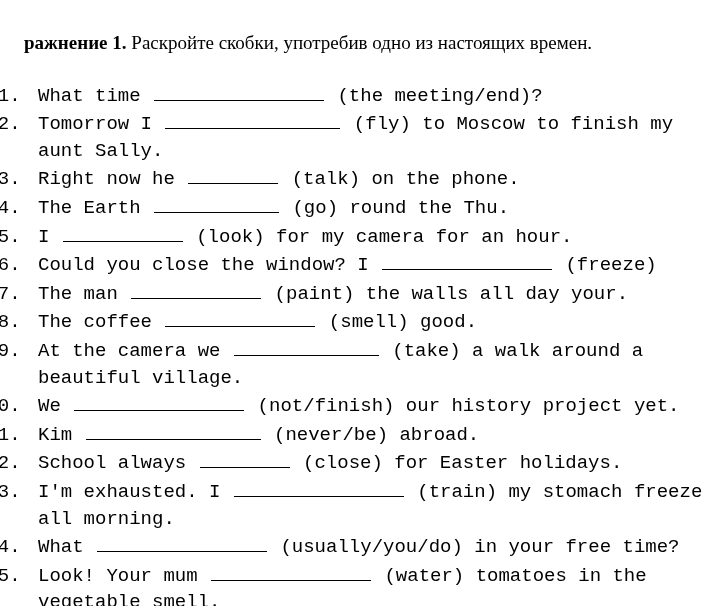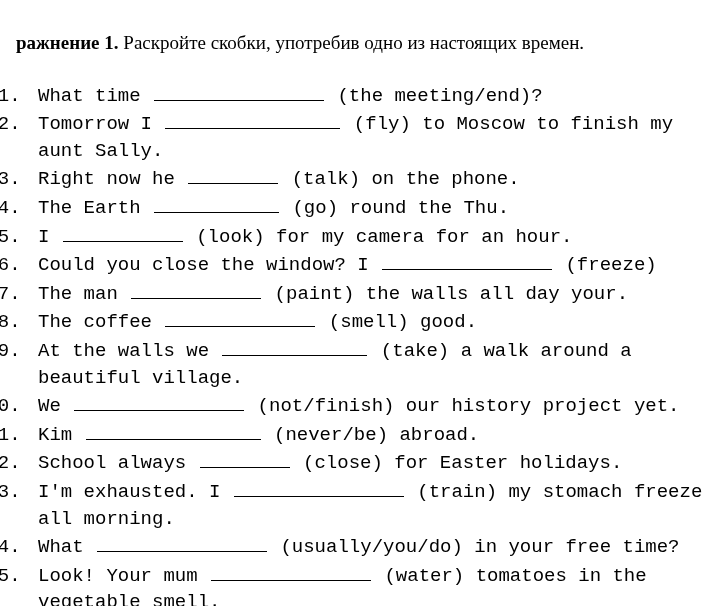--- a/index.html
+++ b/index.html
@@ -7,21 +7,21 @@
       font-size: 19px;
       line-height: 1.4;
       color: #000;
       background: #fff;
       margin: 0;
       padding: 30px 0 30px 0;
       width: 720px;
       box-sizing: border-box;
     }
     .heading {
-      margin: 0 0 24px 16px;
+      margin: 0 0 24px 24px;
     }
     .heading .ex-label {
       font-weight: bold;
     }
     ol.exercise {
       margin: 0 0 0 12px;
       padding-left: 20px;
       font-family: Liberation Mono, monospace;
     }
     ol.exercise li {
@@ -49,20 +49,20 @@
 
 <ol class="exercise">
     <li><span>What time </span><span class="blank" style="width: 170px;"></span><span> (the meeting/end)?</span></li>
     <li><span>Tomorrow I </span><span class="blank" style="width: 175px;"></span><span> (fly) to Moscow to finish my aunt Sally.</span></li>
     <li><span>Right now he </span><span class="blank" style="width: 90px;"></span><span> (talk) on the phone.</span></li>
     <li><span>The Earth </span><span class="blank" style="width: 125px;"></span><span> (go) round the Thu.</span></li>
     <li><span>I </span><span class="blank" style="width: 120px;"></span><span> (look) for my camera for an hour.</span></li>
     <li><span>Could you close the window? I </span><span class="blank" style="width: 170px;"></span><span> (freeze)</span></li>
     <li><span>The man </span><span class="blank" style="width: 130px;"></span><span> (paint) the walls all day your.</span></li>
     <li><span>The coffee </span><span class="blank" style="width: 150px;"></span><span> (smell) good.</span></li>
-    <li><span>At the walls we </span><span class="blank" style="width: 145px;"></span><span> (take) a walk around a beautiful village.</span></li>
+    <li><span>At the camera we </span><span class="blank" style="width: 145px;"></span><span> (take) a walk around a beautiful village.</span></li>
     <li><span>We </span><span class="blank" style="width: 170px;"></span><span> (not/finish) our history project yet.</span></li>
     <li><span>Kim </span><span class="blank" style="width: 175px;"></span><span> (never/be) abroad.</span></li>
     <li><span>School always </span><span class="blank" style="width: 90px;"></span><span>  (close) for Easter holidays.</span></li>
     <li><span>I'm exhausted. I </span><span class="blank" style="width: 170px;"></span><span> (train) my stomach freeze all morning.</span></li>
     <li><span>What </span><span class="blank" style="width: 170px;"></span><span> (usually/you/do) in your free time?</span></li>
     <li><span>Look! Your mum </span><span class="blank" style="width: 160px;"></span><span> (water) tomatoes in the vegetable smell.</span></li>
   </ol>
 
 </body></html>

